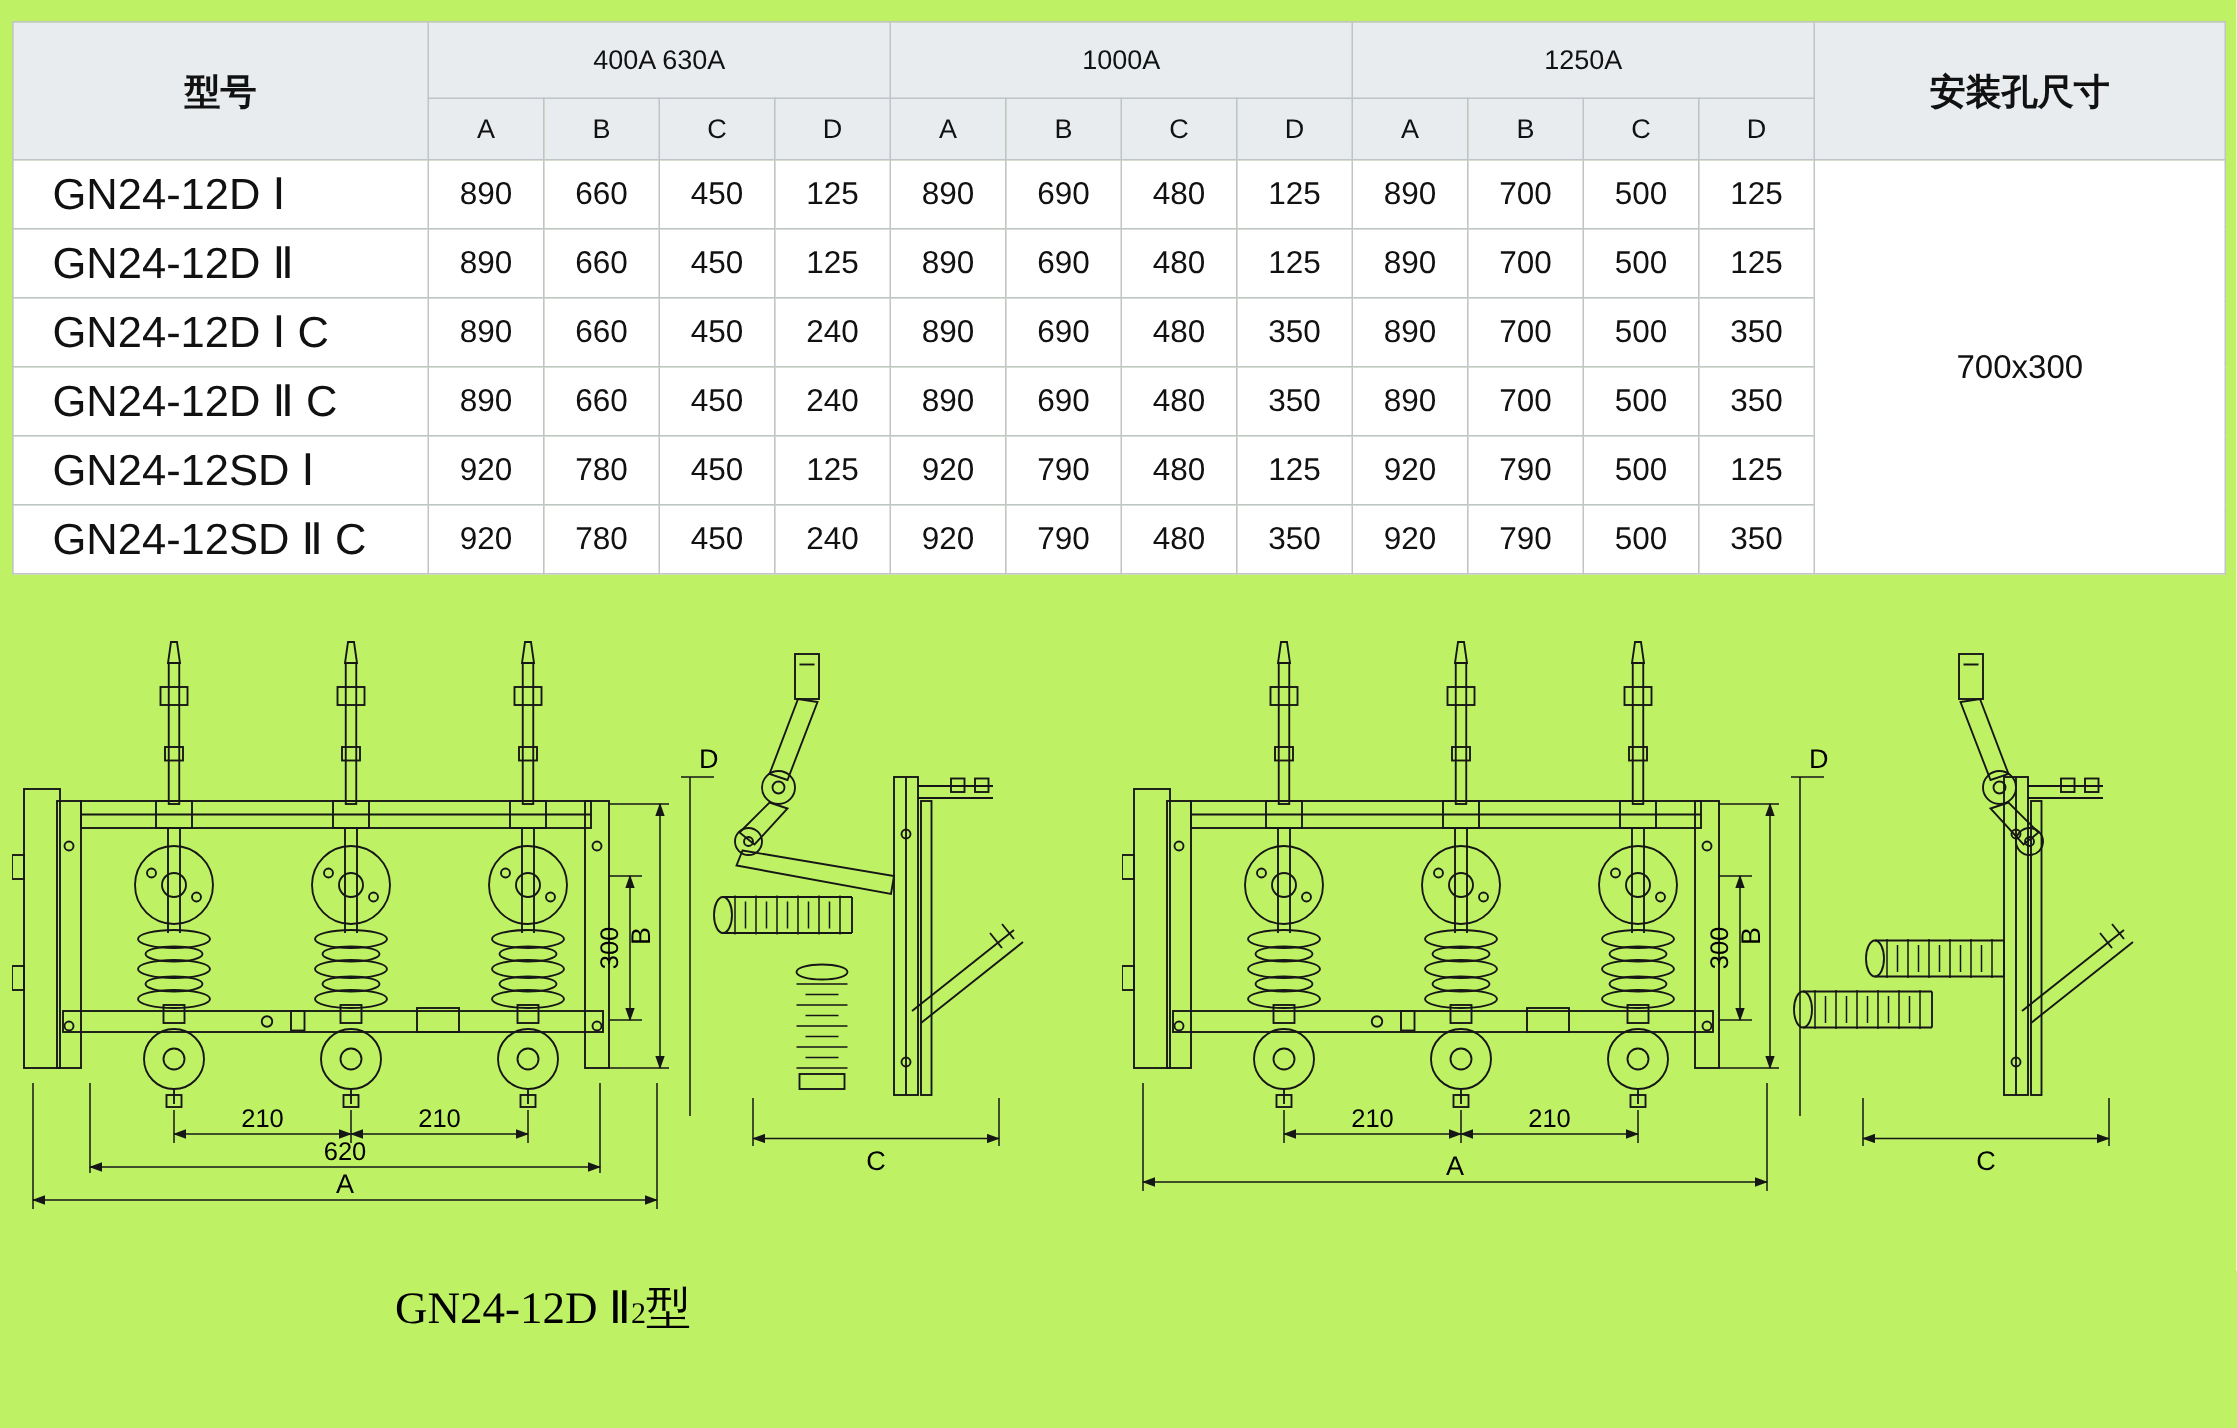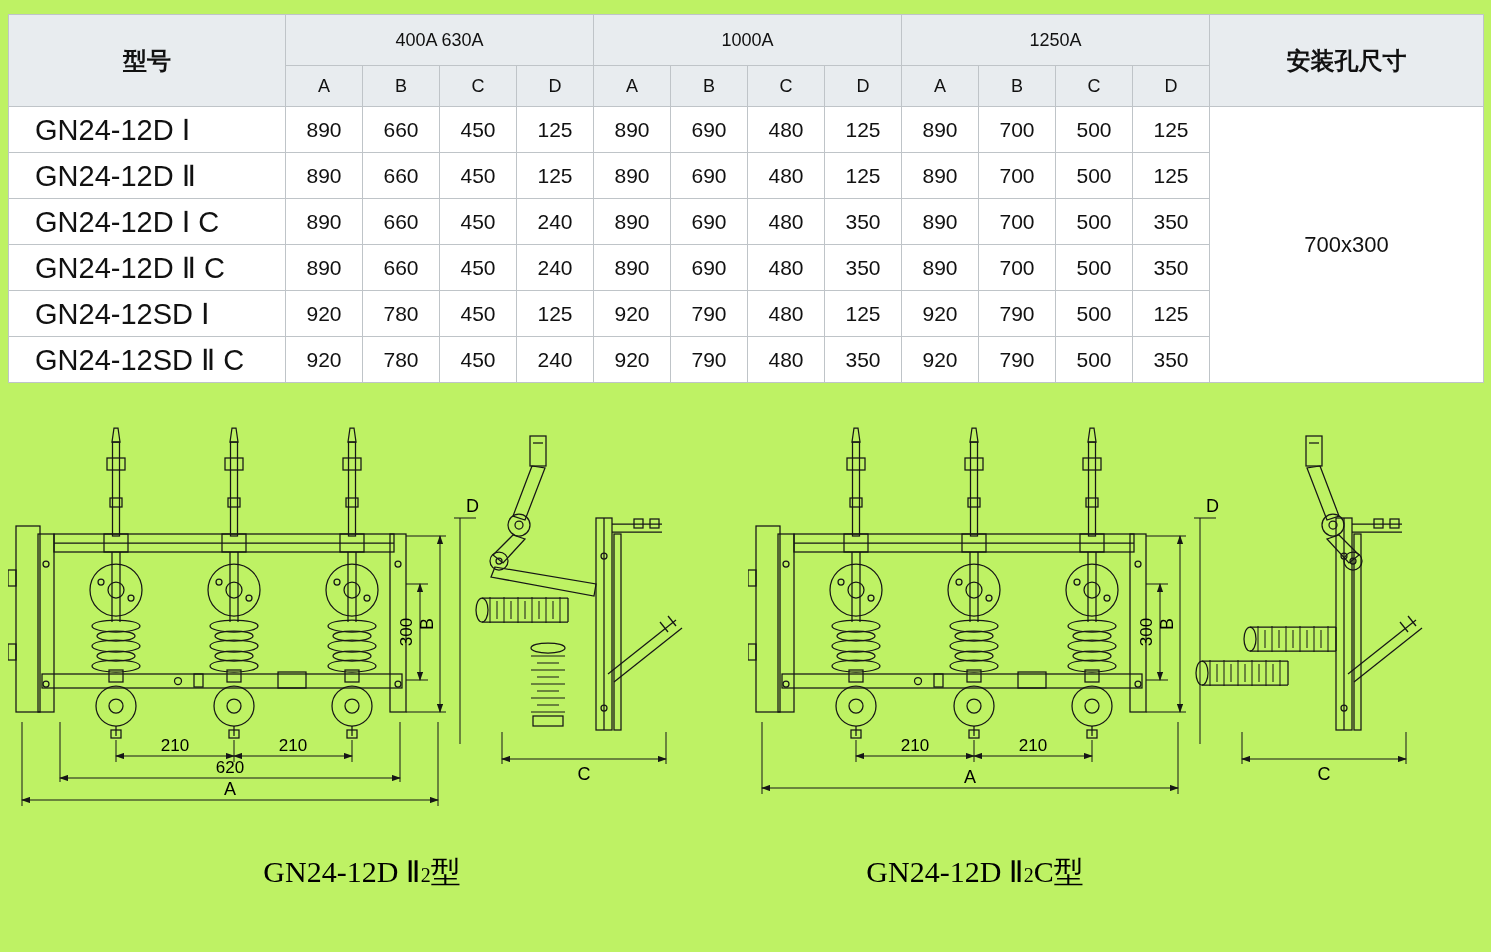--- a/index.html
+++ b/index.html
@@ -339,17 +339,14 @@
       <line class="ext" x1="494" y1="310" x2="494" y2="342"></line>
       <line class="ext" x1="658" y1="310" x2="658" y2="342"></line>
       <line class="dim" x1="494" y1="337" x2="658" y2="337" marker-start="url(#f1a)" marker-end="url(#f1a)"></line>
       <text class="dimletter" x="576" y="358" text-anchor="middle">C</text>
     </g>
   </svg>
 
   <div class="caption" style="left:362px;">
     <span>GN24-12D Ⅱ</span><span class="cap-sub">2</span><span>型</span>
   </div>
-  <div class="caption" style="left:975px;">
-    <span>GN24-12D Ⅱ</span><span class="cap-sub">2</span><span>C型</span>
-  </div>
 
 </div>
 
 </body></html>

